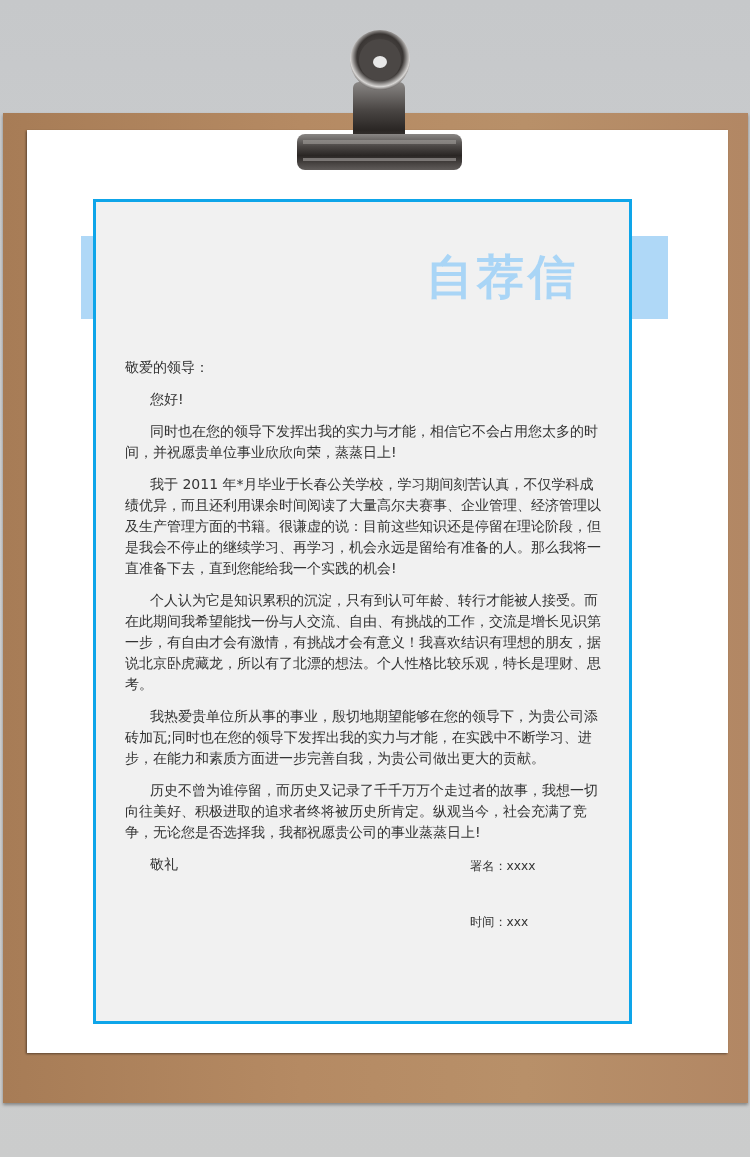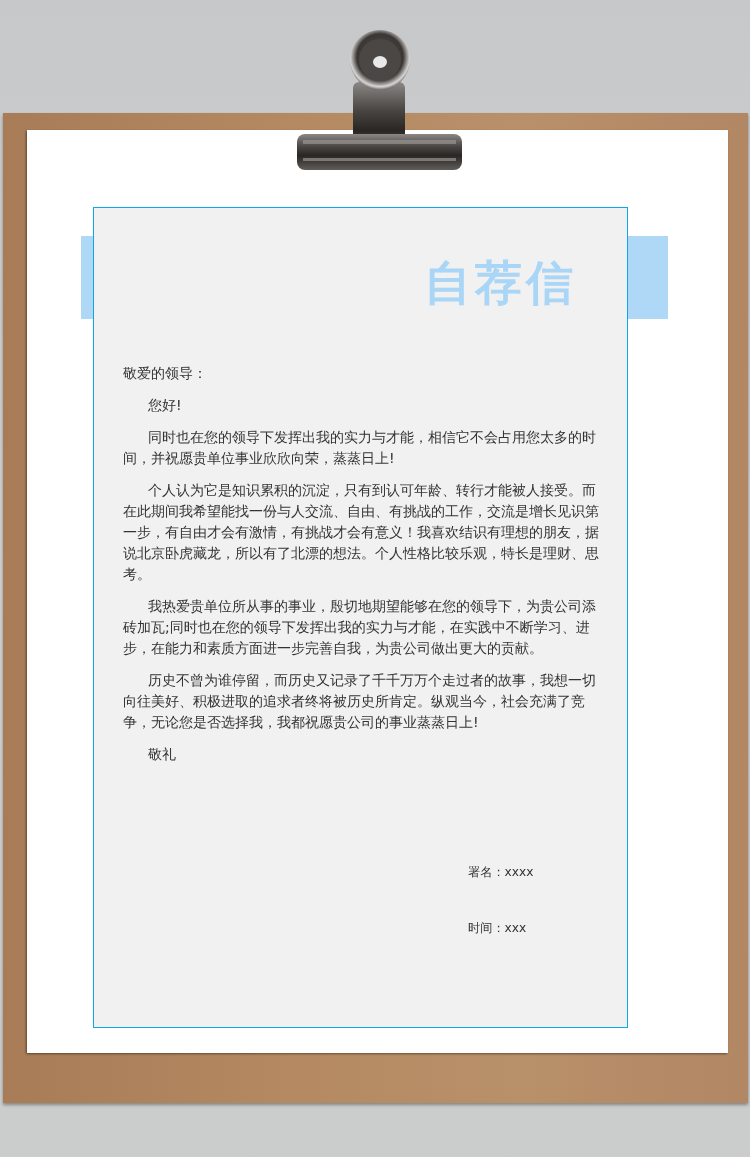--- a/index.html
+++ b/index.html
@@ -16,22 +16,22 @@
   .paper {
     position:absolute; left:27px; top:130px; width:701px; height:923px;
     background:#ffffff;
     box-shadow: -1px 1px 2px rgba(0,0,0,0.45);
   }
   .band {
     position:absolute; left:81px; top:236px; width:587px; height:83px;
     background:#afd8f7;
   }
   .sheet {
-    position:absolute; left:93px; top:207px; width:533px; height:819px;
-    background:#f1f1f1; border:1px solid #0ea5e9;
+    position:absolute; left:93px; top:199px; width:533px; height:819px;
+    background:#f1f1f1; border:3px solid #0ea5e9;
   }
   .title {
     position:absolute; left:330px; top:44px; width:160px;
     font-size:47px; font-weight:bold; color:#a9d5f6; letter-spacing:4px;
     white-space:nowrap;
   }
   .body-text {
     position:absolute; left:29px; top:155px; width:480px;
     font-size:14px; color:#333333; line-height:21px;
   }
@@ -46,20 +46,21 @@
 <div class="board"></div>
 <div class="paper"></div>
 <div class="band"></div>
 
 <div class="sheet">
   <div class="title">自荐信</div>
   <div class="body-text">
     <p>敬爱的领导：</p>
     <p class="indent">您好!</p>
     <p class="indent">同时也在您的领导下发挥出我的实力与才能，相信它不会占用您太多的时间，并祝愿贵单位事业欣欣向荣，蒸蒸日上!</p>
+    <p class="indent">我于 2011 年*月毕业于长春公关学校，学习期间刻苦认真，不仅学科成绩优异，而且还利用课余时间阅读了大量高尔夫赛事、企业管理、经济管理以及生产管理方面的书籍。很谦虚的说：目前这些知识还是停留在理论阶段，但是我会不停止的继续学习、再学习，机会永远是留给有准备的人。那么我将一直准备下去，直到您能给我一个实践的机会!</p>
     <p class="indent">个人认为它是知识累积的沉淀，只有到认可年龄、转行才能被人接受。而在此期间我希望能找一份与人交流、自由、有挑战的工作，交流是增长见识第一步，有自由才会有激情，有挑战才会有意义！我喜欢结识有理想的朋友，据说北京卧虎藏龙，所以有了北漂的想法。个人性格比较乐观，特长是理财、思考。</p>
     <p class="indent">我热爱贵单位所从事的事业，殷切地期望能够在您的领导下，为贵公司添砖加瓦;同时也在您的领导下发挥出我的实力与才能，在实践中不断学习、进步，在能力和素质方面进一步完善自我，为贵公司做出更大的贡献。</p>
     <p class="indent">历史不曾为谁停留，而历史又记录了千千万万个走过者的故事，我想一切向往美好、积极进取的追求者终将被历史所肯定。纵观当今，社会充满了竞争，无论您是否选择我，我都祝愿贵公司的事业蒸蒸日上!</p>
     <p class="indent">敬礼</p>
   </div>
   <div class="sig" style="top:656px;text-align:center;">署名：xxxx</div>
   <div class="sig" style="top:688px;margin-top:24px;">时间：xxx</div>
 </div>
 
 <svg class="clip" viewBox="0 0 180 150">

